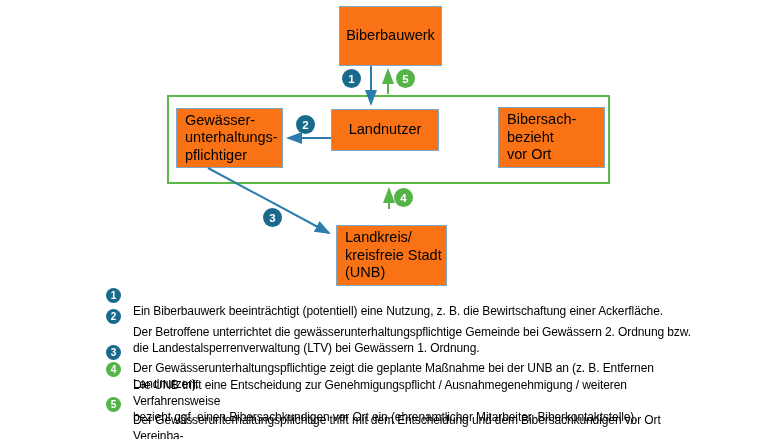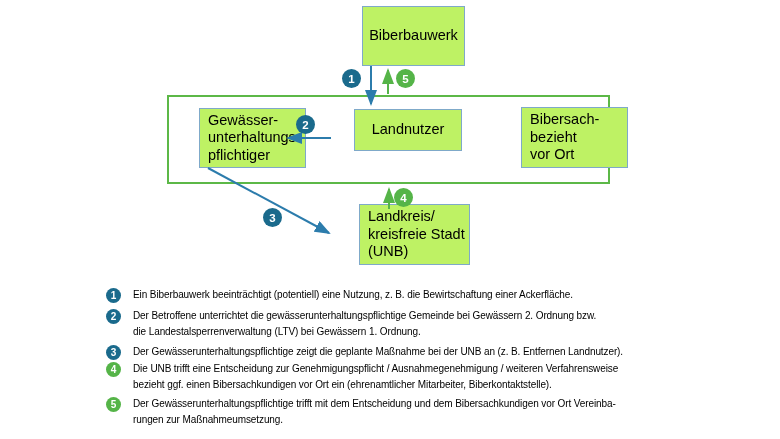--- a/index.html
+++ b/index.html
@@ -10,39 +10,38 @@
     background: #ffffff;
     font-family: "Liberation Sans", sans-serif;
     overflow: hidden;
   }
   * { box-sizing: border-box; }
   .stage { position: relative; width: 780px; height: 439px; }
 
   
   .box {
     position: absolute;
-    background: #bef264;
+    background: #f97316;
     border: 1.5px solid #7fa9c9;
     color: #000000;
     font-size: 14.5px;
     line-height: 17.5px;
     white-space: pre-line;
     display: flex;
     align-items: center;
     z-index: 2;
-    margin-left: 23px;
   }
   .box.center { justify-content: center; text-align: center; }
   .box.leftpad { padding-left: 8px; text-align: left; }
 
   .b-biberbauwerk { left: 339px; top: 6px;   width: 103px; height: 60px; }
   .b-gewaesser    { left: 176px; top: 108px; width: 107px; height: 60px; }
   .b-landnutzer   { left: 331px; top: 109px; width: 108px; height: 42px; }
   .b-bibersach    { left: 498px; top: 107px; width: 107px; height: 61px; }
-  .b-landkreis    { left: 336px; top: 204px; width: 111px; height: 61px; }
+  .b-landkreis    { left: 336px; top: 225px; width: 111px; height: 61px; }
 
   .green-frame {
     position: absolute;
     left: 167px; top: 95px; width: 443px; height: 89px;
     border: 2px solid #5cb847;
     z-index: 1;
   }
 
   
   svg.arrows {
@@ -90,26 +89,27 @@
     font-size: 10px;
     font-weight: bold;
     display: flex;
     align-items: center;
     justify-content: center;
   }
   .bullet.blue  { background: #1a6a8c; }
   .bullet.green { background: #55b448; }
   .ltext {
     margin-left: 27px;
-    font-size: 10px;
+    font-size: 12px;
     line-height: 16px;
     letter-spacing: -0.1px;
     color: #000000;
     white-space: pre-line;
     width: 560px;
+    margin-top: 16px;
   }
 </style>
 </head>
 <body>
 
 <div class="stage">
 
   <div class="green-frame"></div>
 
   <div class="box center b-biberbauwerk">Biberbauwerk</div>

